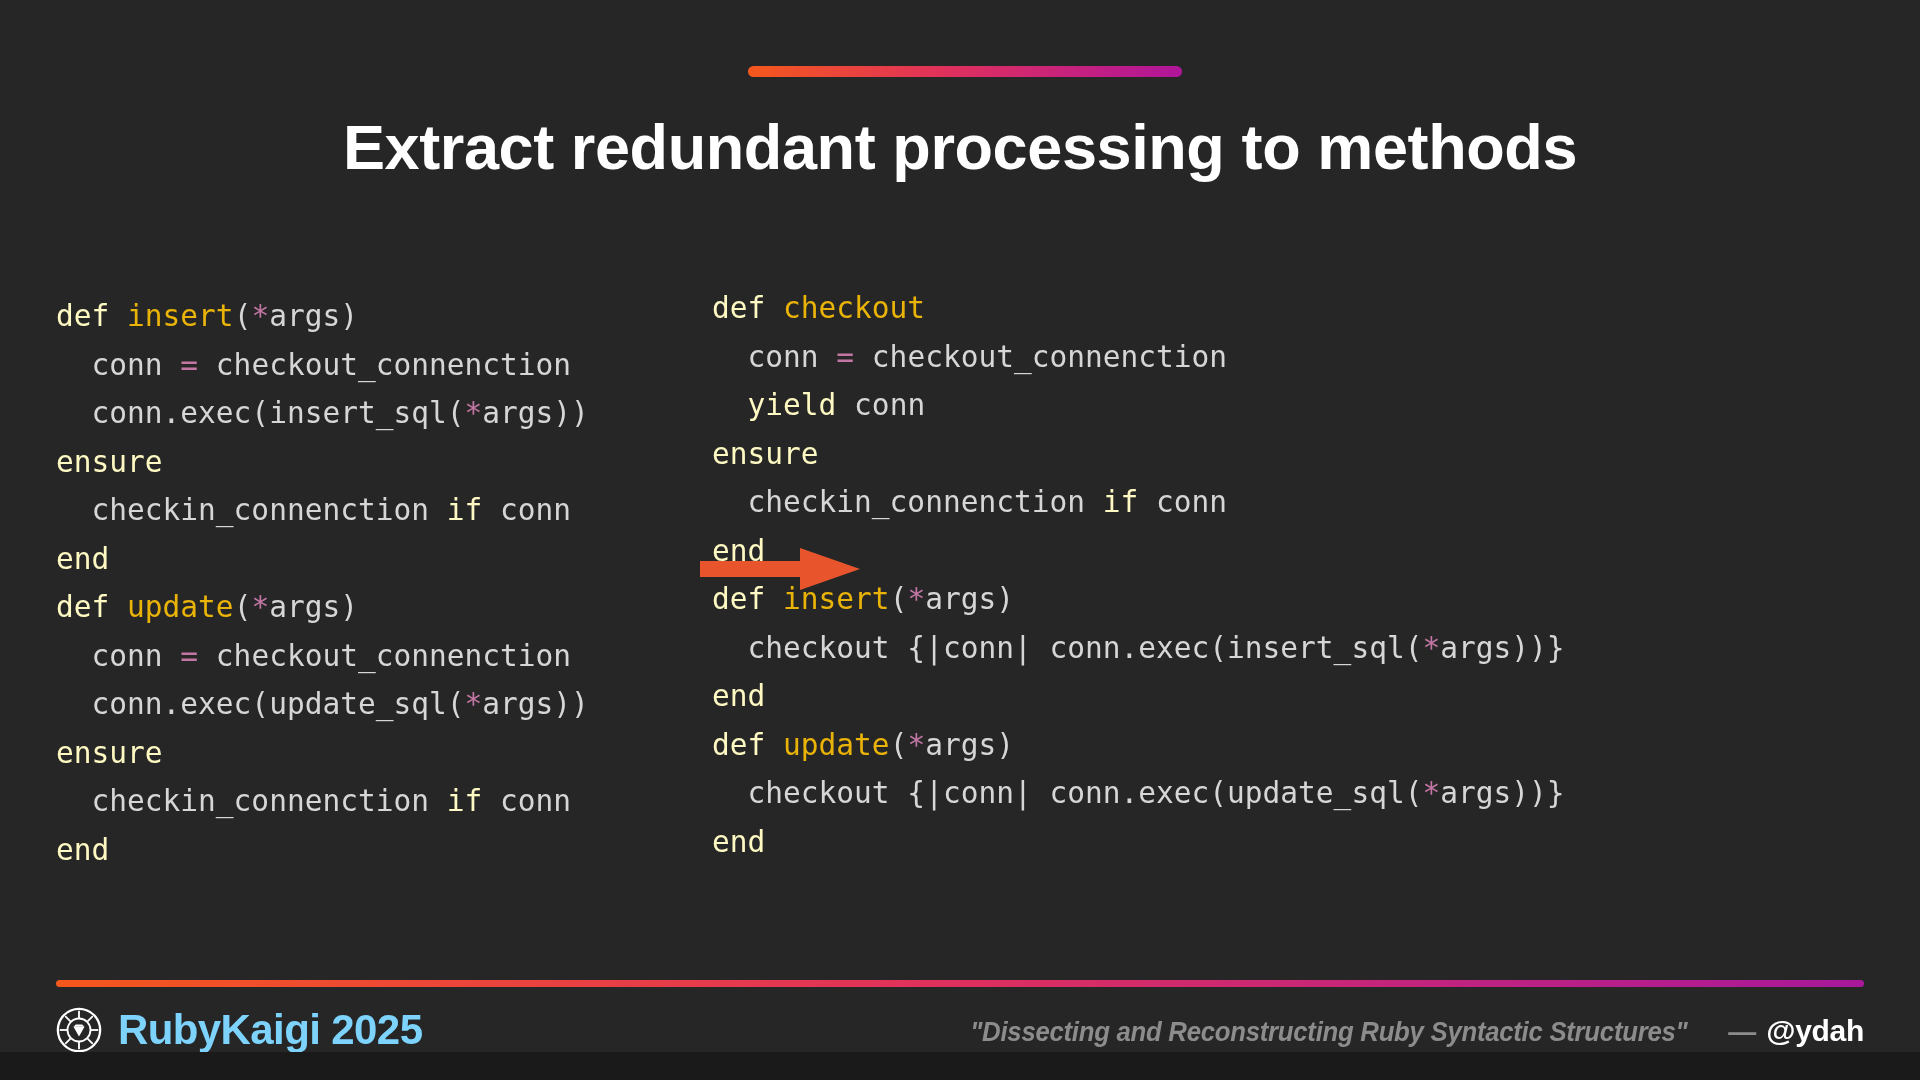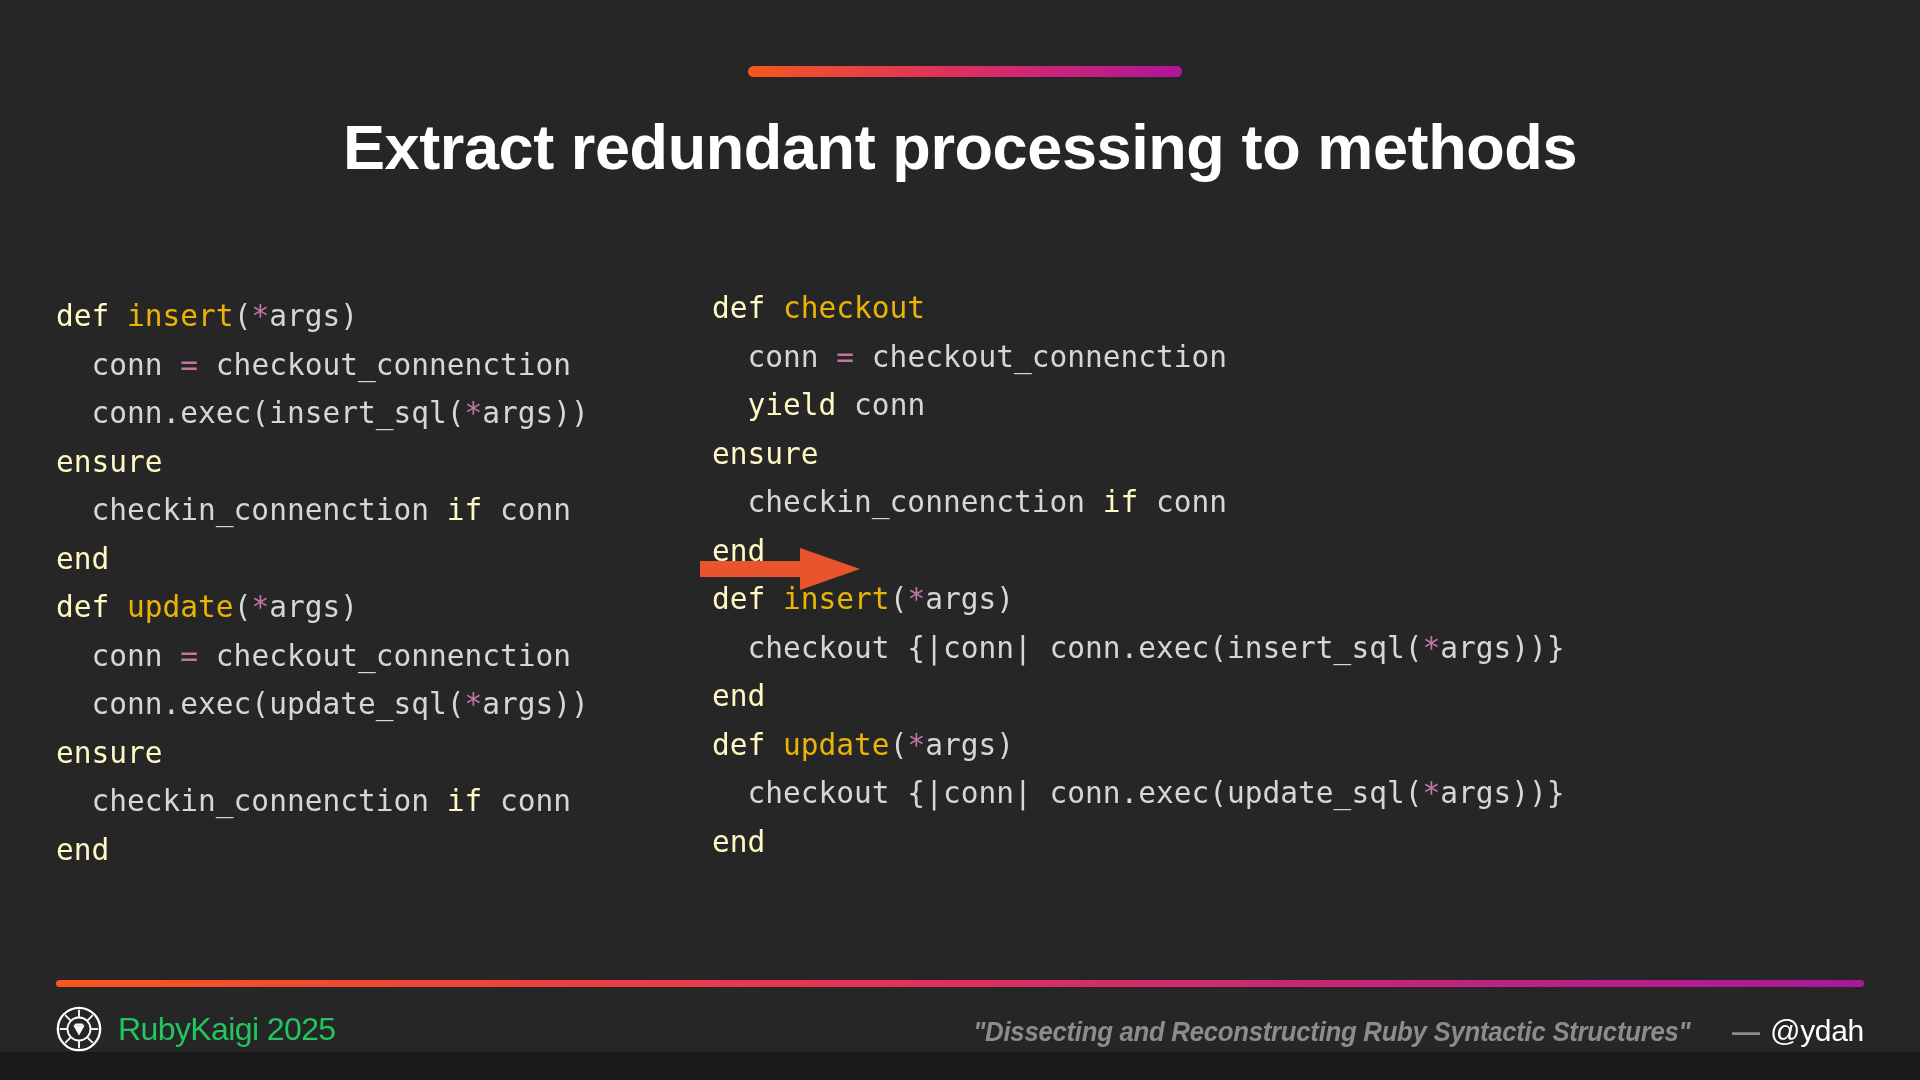--- a/index.html
+++ b/index.html
@@ -83,23 +83,23 @@
   
   .footer-left {
     position: absolute;
     left: 56px;
     top: 1006px;
     display: flex;
     align-items: center;
     gap: 16px;
   }
   .footer-brand {
-    color: #22c55e;
-    font-size: 32px;
-    font-weight: normal;
+    color: #7dd3fc;
+    font-size: 42px;
+    font-weight: bold;
     letter-spacing: -0.6px;
   }
   .footer-right {
     position: absolute;
     right: 56px;
     top: 1014px;
     display: flex;
     align-items: baseline;
     gap: 0px;
     white-space: nowrap;
@@ -115,21 +115,21 @@
   }
   .dash {
     color: #8C8C8C;
     font-size: 28px;
     font-weight: bold;
     padding: 0 10px;
   }
   .handle {
     color: #FFFFFF;
     font-size: 30px;
-    font-weight: normal;
+    font-weight: bold;
     letter-spacing: -0.3px;
   }
 </style>
 </head>
 <body>
 
 <div class="slide">
 
   <div class="top-accent"></div>
 

